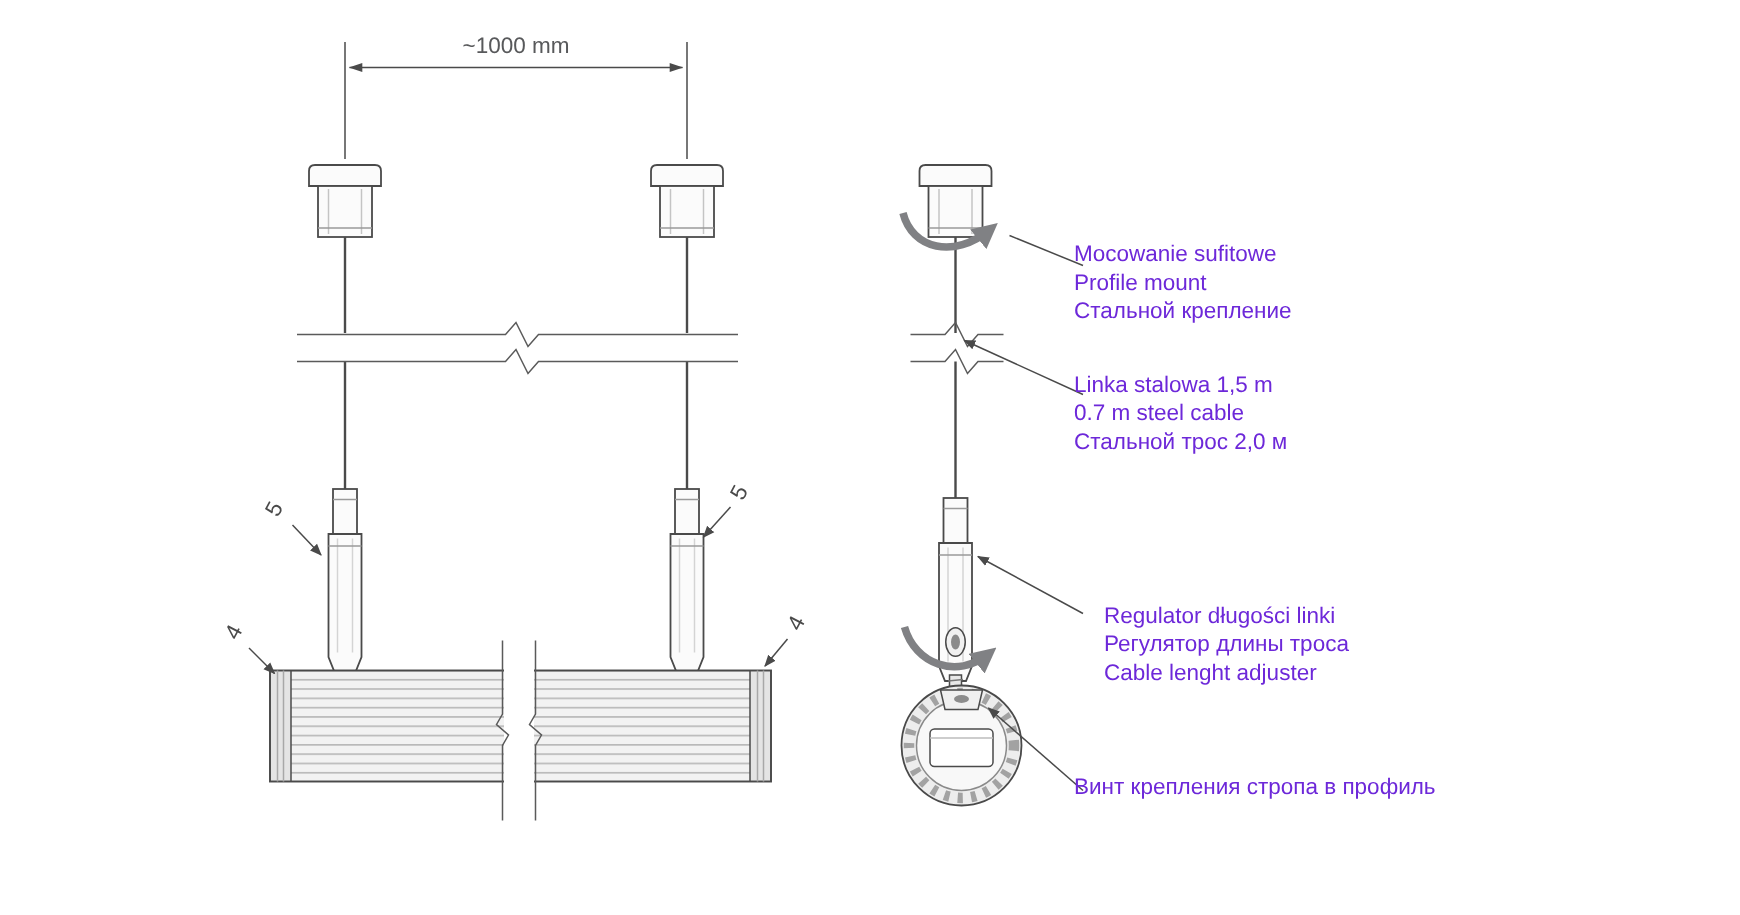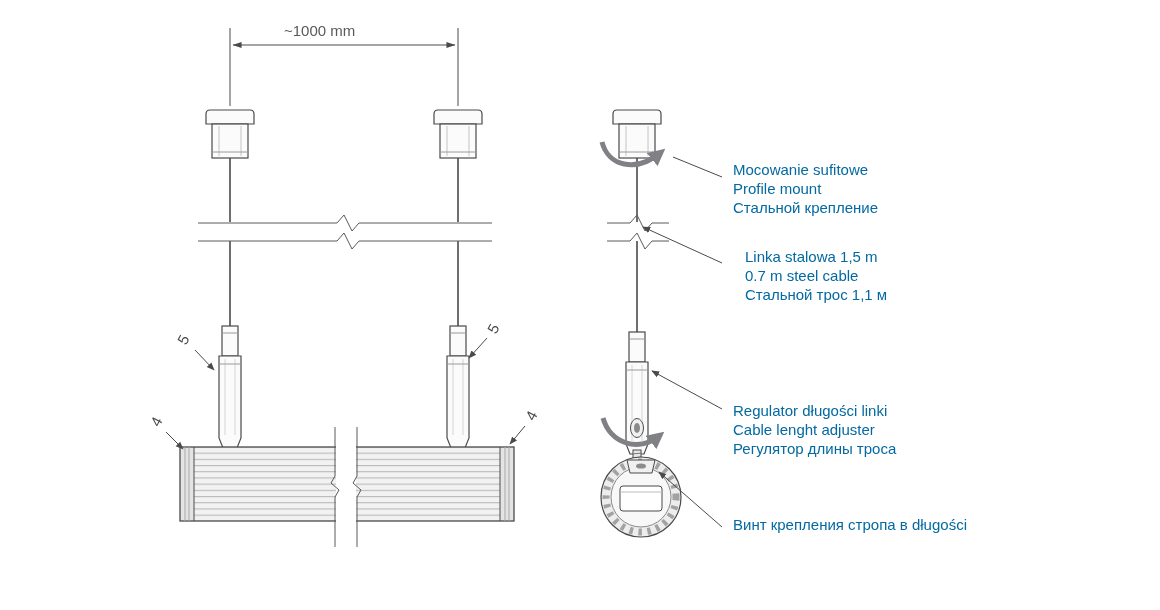--- a/index.html
+++ b/index.html
@@ -2,37 +2,37 @@
 <html><head>
 <meta charset="utf-8">
 <style>
   html,body{margin:0;padding:0;background:#fff;}
   .canvas{
     position:relative;width:1160px;height:610px;background:#fff;overflow:hidden;
     font-family:"Liberation Sans",sans-serif;
   }
   .canvas svg{position:absolute;left:0;top:0;}
   .dim-label{
-    position:absolute;left:284px;top:22px;width:120px;text-align:left;
+    position:absolute;left:284px;top:22px;width:120px;text-align:center;
     font-size:15px;color:#58595b;
   }
   .callout{
     position:absolute;font-size:15px;color:#4a4a4a;
     transform:rotate(-62deg);transform-origin:center center;
   }
   .c5l{left:179px;top:331px;}
   .c5r{left:489px;top:320px;}
   .c4l{left:152px;top:413px;}
   .c4r{left:527px;top:407px;}
   .label-block{
-    position:absolute;left:733px;font-size:15px;line-height:19px;color:#0369a1;
+    position:absolute;left:716px;font-size:15px;line-height:19px;color:#6d28d9;
   }
   .lb1{top:160px;}
-  .lb2{top:247px;margin-left:12px;}
-  .lb3{top:401px;}
+  .lb2{top:247px;}
+  .lb3{top:401px;margin-left:20px;}
   .lb4{top:515px;}
 </style>
 </head>
 <body>
 
 <div class="canvas">
 
   <svg width="1160" height="610" viewBox="0 0 1160 610">
     <defs>
       <marker id="arrS" viewBox="0 0 10 10" refX="9" refY="5" markerWidth="8" markerHeight="8" markerUnits="userSpaceOnUse" orient="auto-start-reverse">
@@ -155,26 +155,26 @@
 
   <div class="label-block lb1">
     <div>Mocowanie sufitowe</div>
     <div>Profile mount</div>
     <div>Стальной крепление</div>
   </div>
 
   <div class="label-block lb2">
     <div>Linka stalowa 1,5 m</div>
     <div>0.7 m steel cable</div>
-    <div>Стальной трос 1,1 м</div>
+    <div>Стальной трос 2,0 м</div>
   </div>
 
   <div class="label-block lb3">
     <div>Regulator długości linki</div>
+    <div>Регулятор длины троса</div>
     <div>Cable lenght adjuster</div>
-    <div>Регулятор длины троса</div>
   </div>
 
   <div class="label-block lb4">
-    <div>Винт крепления стропа в długości</div>
+    <div>Винт крепления стропа в профиль</div>
   </div>
 
 </div>
 
 </body></html>

